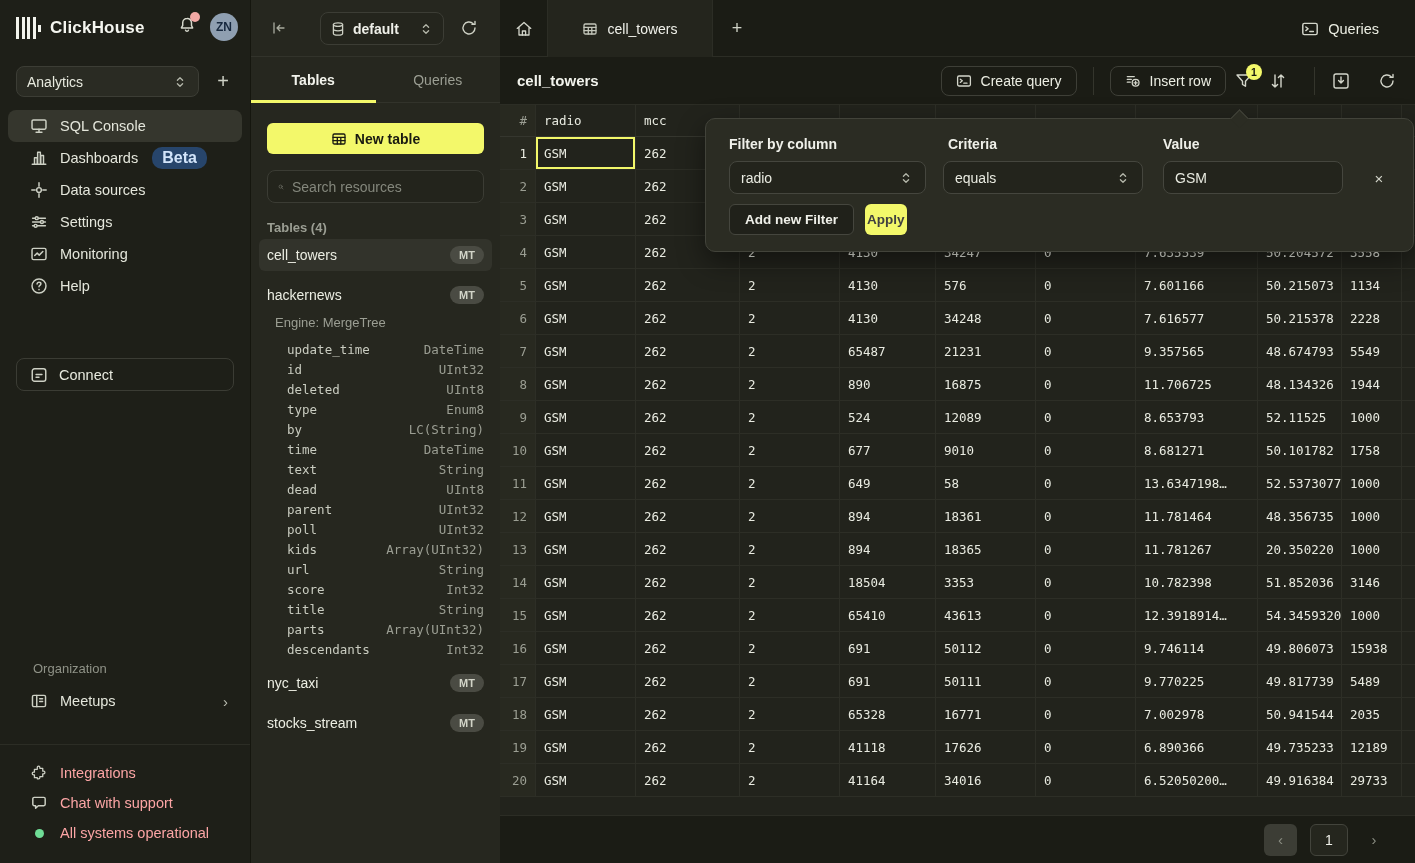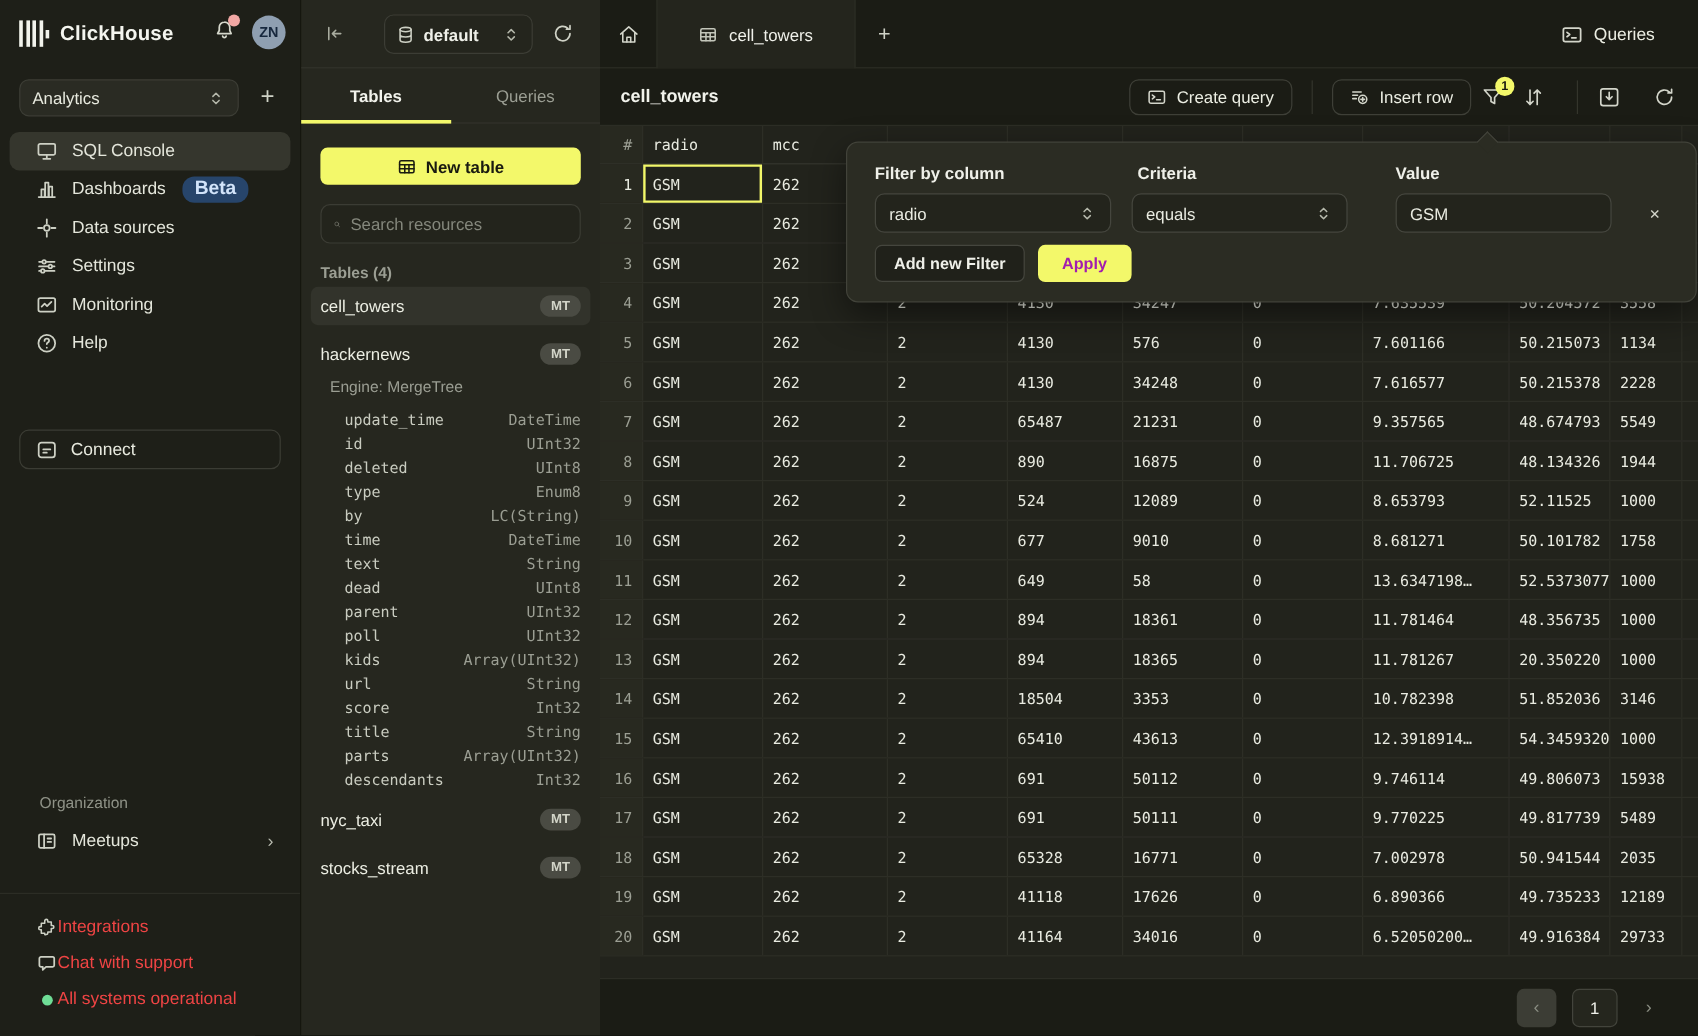--- a/index.html
+++ b/index.html
@@ -44,22 +44,22 @@
   .connect-btn { position: absolute; top: 358px; left: 16px; right: 16px; height: 33px;
                  border: 1px solid #3b3c34; border-radius: 8px; display: flex; align-items: center;
                  padding-left: 13px; gap: 11px; font-size: 14.5px; color: #e8eadf; cursor: pointer; }
   .org-label { position: absolute; top: 661px; left: 33px; font-size: 13px; color: #8f9287; }
   .meetups { position: absolute; top: 684px; left: 8px; right: 8px; height: 34px;
              display: flex; align-items: center; padding-left: 22px; gap: 12px;
              font-size: 14.5px; color: #e4e6db; cursor: pointer; }
   .meetups .chev { margin-left: auto; margin-right: 14px; color: #b9bcb0; font-size: 15px; }
   .sidebar-divider { position: absolute; top: 744px; left: 0; right: 0; border-top: 1px solid #2c2d25; }
   .foot-nav { position: absolute; top: 758px; left: 8px; right: 8px; }
-  .foot-item { height: 30px; display: flex; align-items: center; padding-left: 22px; 
-               font-size: 14.5px; color: #ef4444; cursor: pointer; }
+  .foot-item { height: 30px; display: flex; align-items: center; padding-left: 22px; gap: 12px;
+               font-size: 14.5px; color: #fca5a5; cursor: pointer; }
   .green-dot { width: 9px; height: 9px; border-radius: 50%; background: #6fdd96; margin: 0 4px 0 5px; }
 
   
   .panel { position: absolute; left: 250px; top: 0; width: 250px; height: 863px;
            background: #26271f; border-left: 1px solid #15160e; }
   .panel-top { position: absolute; top: 0; left: 0; right: 0; height: 57px;
                border-bottom: 1px solid #32332b; }
   .collapse-btn { position: absolute; left: 18px; top: 18px; color: #a9ac9f; cursor: pointer; }
   .db-select { position: absolute; left: 69px; top: 12px; width: 124px; height: 33px;
                border: 1px solid #3c3d35; border-radius: 8px; display: flex; align-items: center;
@@ -171,22 +171,22 @@
   .pop-input { position: absolute; top: 42px; height: 33px; border: 1px solid #45463e;
                border-radius: 8px; background: #23241c; color: #e9ebe1; font-size: 14px;
                font-family: inherit; padding: 0 11px; outline: none; }
   .pop-close { position: absolute; left: 662px; top: 48px; width: 22px; height: 22px;
                display: flex; align-items: center; justify-content: center; color: #d3d5ca;
                font-size: 15px; cursor: pointer; }
   .pop-btn-add { position: absolute; left: 23px; top: 85px; height: 31px; padding: 0 15px;
                  border: 1px solid #45463e; border-radius: 6px; background: #20211a;
                  color: #eff0e9; font-size: 13.5px; font-weight: 600; cursor: pointer;
                  font-family: inherit; }
-  .pop-btn-apply { position: absolute; left: 159px; top: 85px; height: 31px; padding: 0 20px;
-                   border: 0; border-radius: 6px; background: var(--accent); color: #a21caf;
+  .pop-btn-apply { position: absolute; left: 159px; top: 85px; height: 31px; padding: 0 2px;
+                   border: 0; border-radius: 6px; background: var(--accent); color: #404040;
                    font-size: 13.5px; font-weight: 600; cursor: pointer; font-family: inherit; }
 </style>
 </head>
 <body>
 
 <div class="stage">
 
   <div class="sidebar">
     <div class="brand-row">
       <span class="brand-logo">
@@ -794,21 +794,21 @@
     <span class="pop-label" style="left:23px">Filter by column</span>
     <span class="pop-label" style="left:242px">Criteria</span>
     <span class="pop-label" style="left:457px">Value</span>
 
     <div class="pop-ctl" style="left:23px;width:197px">
       <span class="lbl">radio</span>
       <svg class="ic ic16 updown" viewBox="0 0 16 16">
           <path d="M5.4 6.3 8 3.7l2.6 2.6M5.4 9.7 8 12.3l2.6-2.6"></path>
         </svg>
     </div>
-    <div class="pop-ctl" style="left:237px;width:180px">
+    <div class="pop-ctl" style="left:237px;width:200px">
       <span class="lbl">equals</span>
       <svg class="ic ic16 updown" viewBox="0 0 16 16">
           <path d="M5.4 6.3 8 3.7l2.6 2.6M5.4 9.7 8 12.3l2.6-2.6"></path>
         </svg>
     </div>
     <input class="pop-input" style="left: 457px; width: 180px;" value="GSM">
     <span class="pop-close">×</span>
     <button class="pop-btn-add">Add new Filter</button>
     <button class="pop-btn-apply">Apply</button>
   </div>

